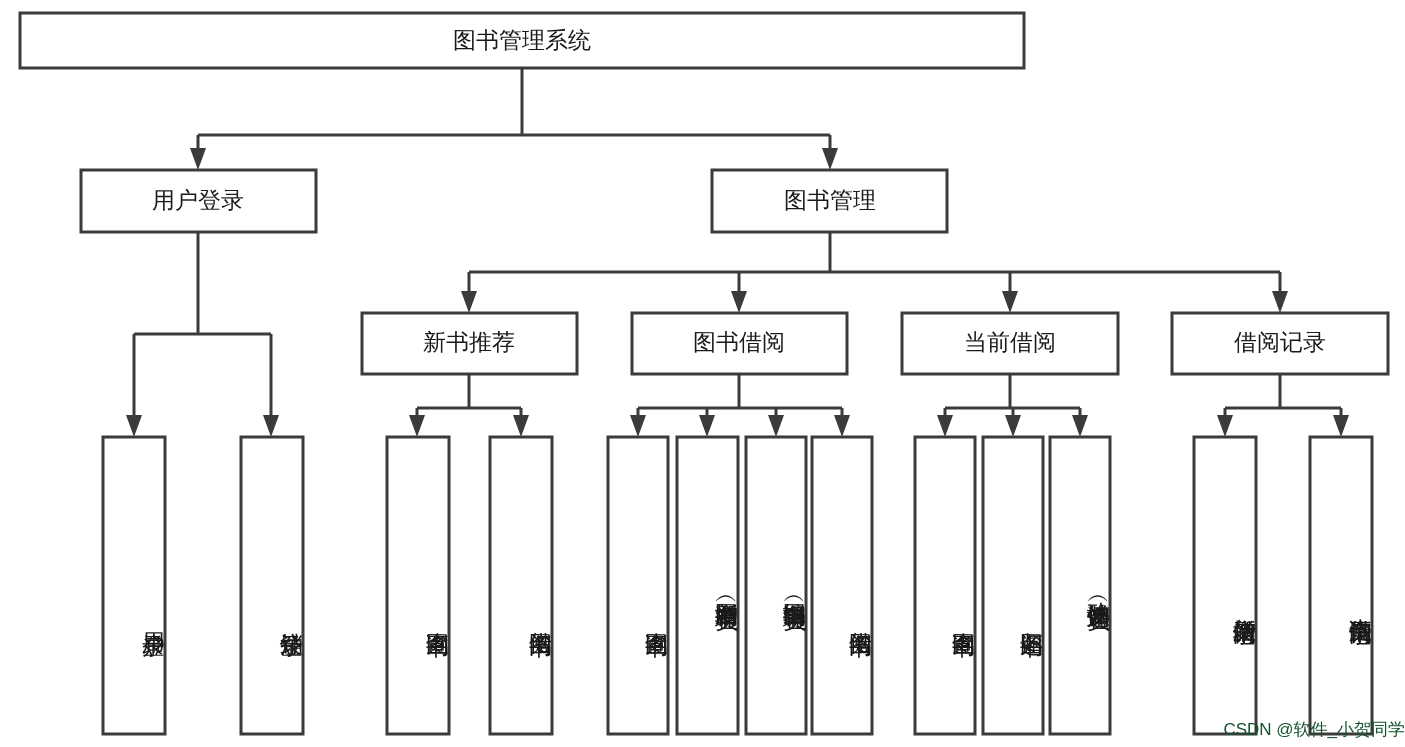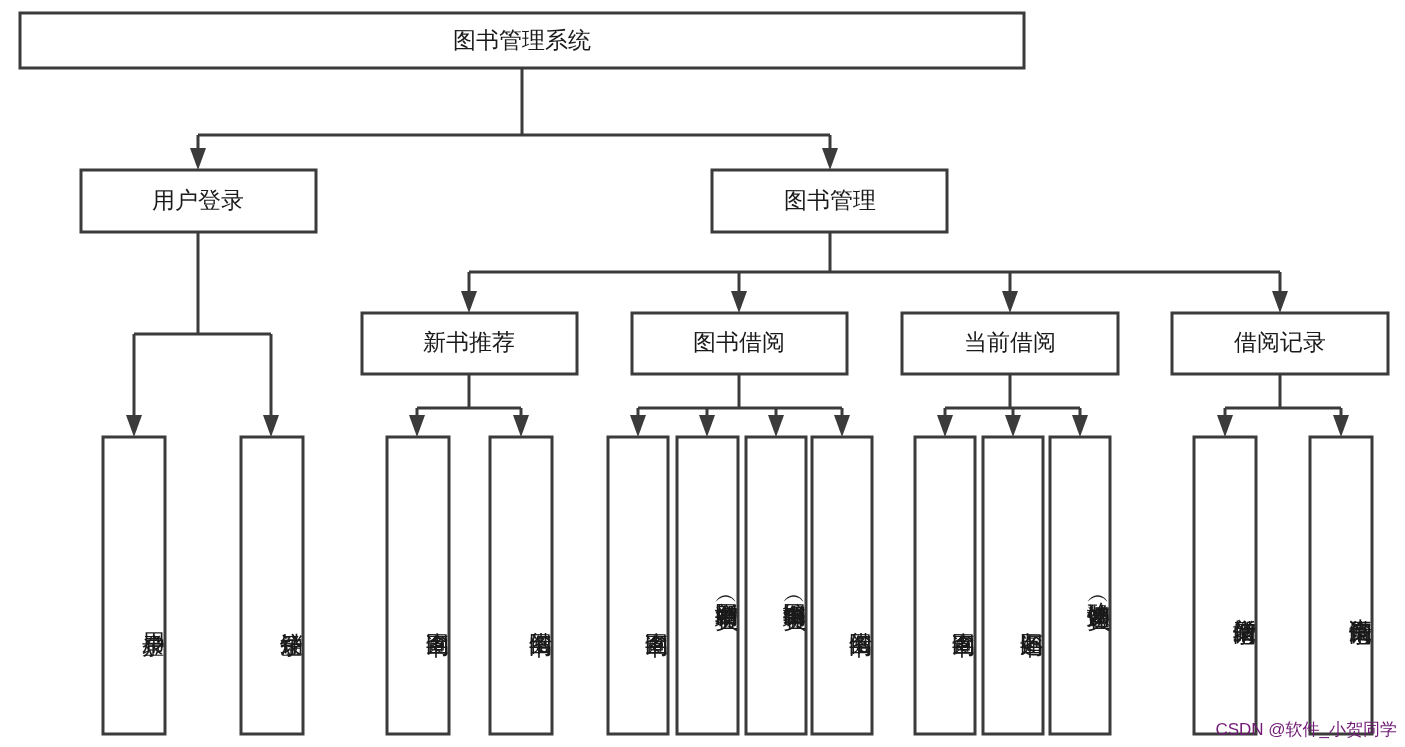--- a/index.html
+++ b/index.html
@@ -63,25 +63,25 @@
     font-family: "Liberation Sans", "DejaVu Sans", sans-serif;
     font-size: 23px;
     line-height: 1.02;
     color: #1a1a1a;
     letter-spacing: 1px;
     white-space: nowrap;
     pointer-events: none;
   }
   .watermark {
     position: absolute;
-    right: 8px;
+    right: 0;
     bottom: 6px;
     font-family: "Liberation Sans", "DejaVu Sans", sans-serif;
     font-size: 17px;
-    color: #701a75;
+    color: #14532d;
     white-space: nowrap;
   }
 </style>
 </head>
 <body>
 
 <div id="diagram-root">
 
   <svg class="flow" viewBox="0 0 1405 747" xmlns="http://www.w3.org/2000/svg">
 

